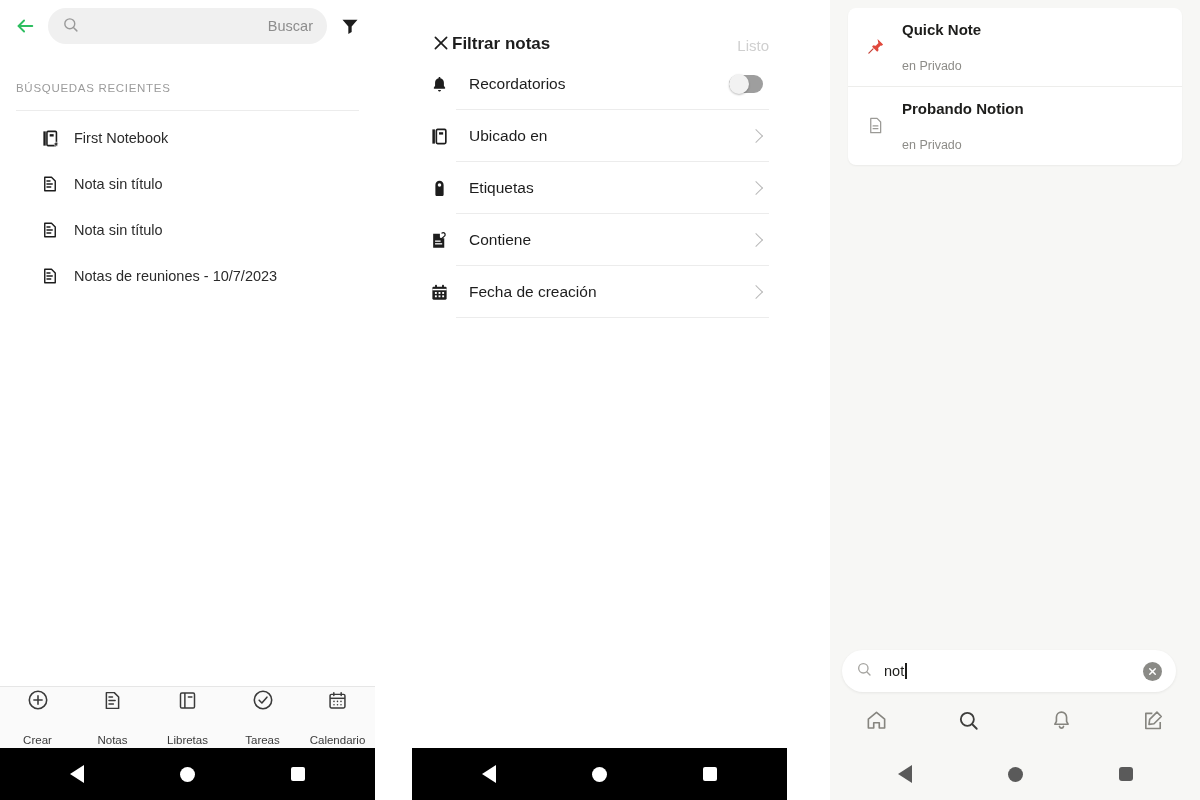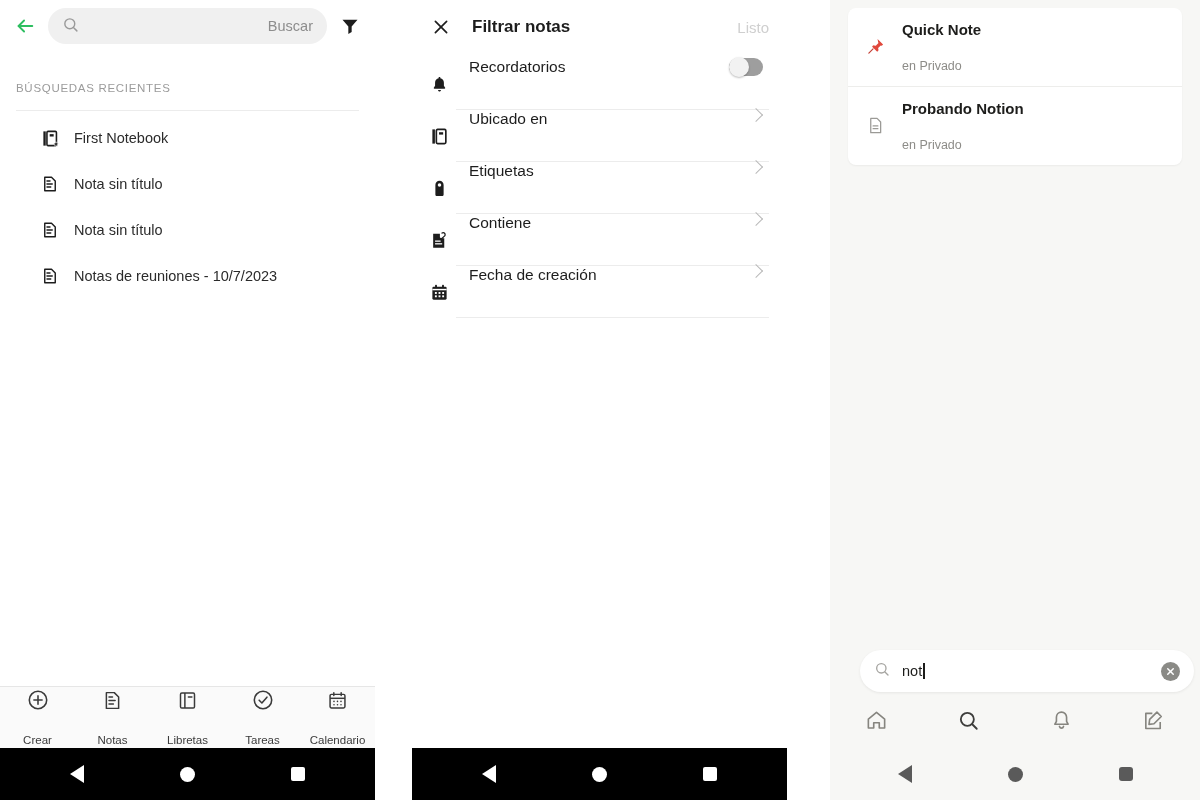--- a/index.html
+++ b/index.html
@@ -39,46 +39,46 @@
   .sysbar{position:absolute;left:0;bottom:0;height:52px;display:flex;align-items:center;justify-content:center;gap:96px;background:#000;}
   .sysbar.light{background:#f7f7f5;}
   .sb-back{width:0;height:0;border-top:9px solid transparent;border-bottom:9px solid transparent;border-right:14px solid #fff;}
   .sysbar.light .sb-back{border-right-color:#5a5a5a;}
   .sb-home{width:15px;height:15px;border-radius:50%;background:#fff;}
   .sysbar.light .sb-home{background:#5a5a5a;}
   .sb-recent{width:14px;height:14px;background:#fff;border-radius:2px;}
   .sysbar.light .sb-recent{background:#5a5a5a;border-radius:3px;}
 
   
-  .p2-header{display:flex;align-items:center;height:54px;padding:0 18px;box-sizing:border-box;gap:20px;}
+  .p2-header{display:flex;align-items:flex-end;height:54px;padding:0 18px;box-sizing:border-box;}
   .p2-close{width:22px;height:22px;display:flex;align-items:center;justify-content:center;flex:0 0 auto;}
   .p2-title{font-size:17px;font-weight:bold;color:#1d1d1d;flex:1 1 auto;}
   .p2-done{font-size:15px;color:#cfcfcf;}
   .filter-list{padding-top:4px;}
   .filter-row{display:flex;align-items:center;height:52px;padding:0 18px 0 18px;box-sizing:border-box;gap:0;position:relative;}
   .filter-row .ficon{width:26px;flex:0 0 auto;display:flex;align-items:center;justify-content:flex-start;}
-  .filter-row .fmain{flex:1 1 auto;display:flex;justify-content:space-between;height:100%;box-sizing:border-box;padding-left:13px;border-bottom:1px solid #ececec;}
+  .filter-row .fmain{flex:1 1 auto;display:flex;align-items:center;justify-content:space-between;height:100%;box-sizing:border-box;padding-left:13px;border-bottom:1px solid #ececec;}
   .filter-row:last-child .fmain{border-bottom:1px solid #ececec;}
   .filter-row .flabel{font-size:15.5px;color:#1d1d1d;}
   .chev{width:9px;height:9px;border-right:1.6px solid #b9b9b9;border-top:1.6px solid #b9b9b9;transform:rotate(45deg);margin-right:8px;}
   .toggle{width:34px;height:18px;border-radius:9px;background:#9e9e9e;position:relative;margin-right:6px;}
   .toggle .knob{position:absolute;left:0;top:-1px;width:20px;height:20px;border-radius:50%;background:#f2f2f2;box-shadow:0 1px 2px rgba(0,0,0,.25);}
 
   
   .p3-header{display:flex;align-items:center;gap:8px;padding:10px 18px 0 18px;height:30px;box-sizing:border-box;}
   .p3-header .hlabel{font-size:14px;color:#7d7c78;}
   .chev-down{width:8px;height:8px;border-right:1.5px solid #8d8c88;border-bottom:1.5px solid #8d8c88;transform:rotate(45deg);margin-bottom:3px;}
   .result-card{margin:8px 18px 0 18px;background:#fff;border-radius:8px;overflow:hidden;box-shadow:0 1px 2px rgba(0,0,0,.05);}
   .result-row{display:flex;align-items:center;gap:16px;padding:13px 16px;box-sizing:border-box;}
   .result-row + .result-row{border-top:1px solid #ededeb;}
   .result-row .ricon3{width:22px;height:22px;flex:0 0 auto;display:flex;align-items:center;justify-content:center;font-size:17px;}
   .result-row .rtitle{font-size:15px;font-weight:bold;color:#1d1d1b;line-height:1.25;}
   .result-row .rsub{font-size:12.5px;color:#8d8c88;margin-top:19px;}
 
-  .p3-search{position:absolute;left:30px;bottom:108px;width:334px;height:42px;background:#fff;border-radius:21px;display:flex;align-items:center;padding:0 14px;box-sizing:border-box;gap:12px;box-shadow:0 1px 3px rgba(0,0,0,.07);}
+  .p3-search{position:absolute;left:12px;bottom:108px;width:334px;height:42px;background:#fff;border-radius:21px;display:flex;align-items:center;padding:0 14px;box-sizing:border-box;gap:12px;box-shadow:0 1px 3px rgba(0,0,0,.07);}
   .p3-search .sval{flex:1 1 auto;font-size:14.5px;color:#1d1d1b;display:flex;align-items:center;}
   .caret{display:inline-block;width:1.5px;height:16px;background:#1d1d1b;margin-left:1px;}
   .clear-btn{width:19px;height:19px;border-radius:50%;background:#8a8a86;display:flex;align-items:center;justify-content:center;flex:0 0 auto;}
   .p3-bottomnav{position:absolute;left:0;bottom:52px;width:370px;height:56px;display:flex;align-items:center;justify-content:space-around;box-sizing:border-box;}
   .p3-navicon{width:26px;height:26px;display:flex;align-items:center;justify-content:center;}
 </style>
 </head>
 <body>
 
 <div class="stage">

